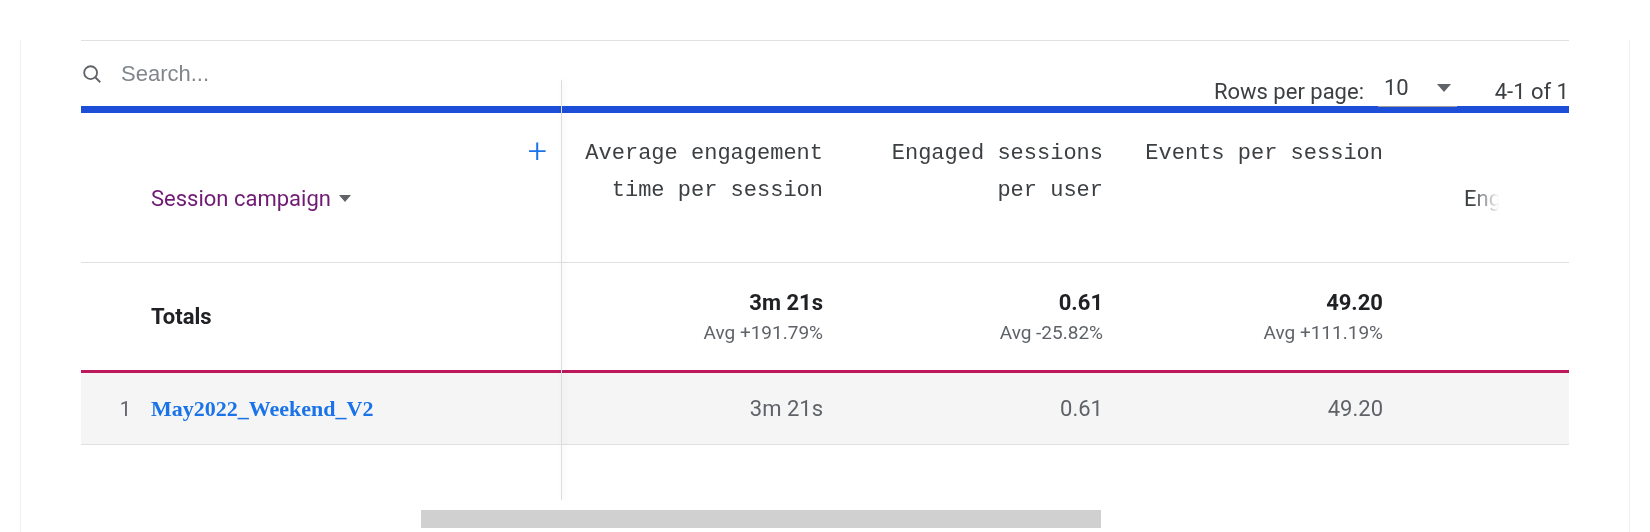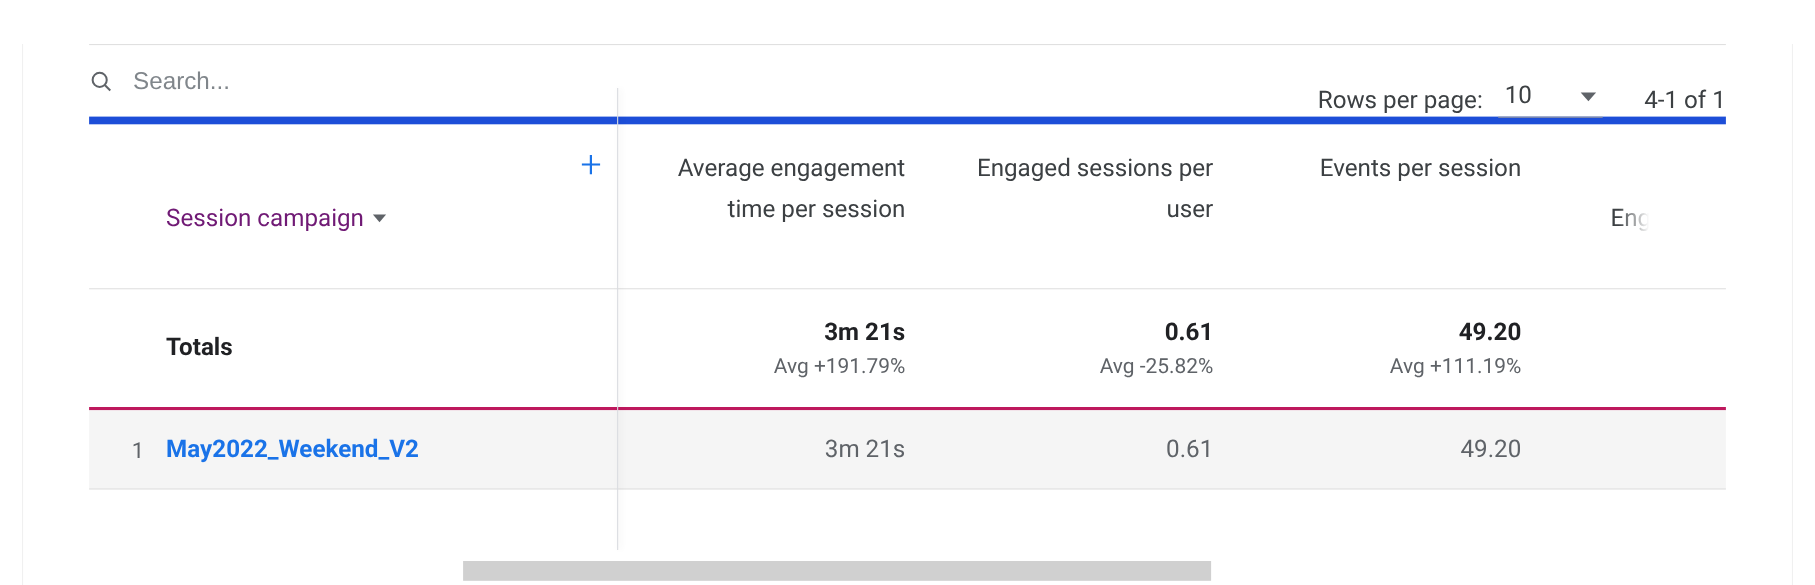--- a/index.html
+++ b/index.html
@@ -49,21 +49,21 @@
       align-items: center;
       gap: 38px;
       font-size: 22px;
       color: #3c4043;
       margin-top: 35px;
     }
     .rpp-wrap { display: flex; align-items: center; gap: 14px; }
     .rpp-select {
       display: flex;
       align-items: center;
-      gap: 44px;
+      gap: 28px;
       border-bottom: 1px solid #9e9e9e;
       padding: 0 6px 6px 6px;
       cursor: pointer;
     }
     .rpp-value { color: #3c4043; }
     .caret { width: 0; height: 0; border-left: 7px solid transparent; border-right: 7px solid transparent; border-top: 8px solid #5f6368; display: inline-block; }
     .caret-sm { border-left-width: 6px; border-right-width: 6px; border-top-width: 7px; }
     .header-row, .totals-row, .data-row {
       display: flex;
       align-items: stretch;
@@ -112,27 +112,27 @@
       justify-content: center;
       align-items: flex-end;
     }
     .header-row .col-metric {
       justify-content: flex-start;
       padding-top: 22px;
       font-size: 22px;
       color: #3c4043;
       line-height: 1.7;
     }
-    .metric-header-text { white-space: normal; }
+    .metric-header-text { white-space: normal; font-family: Liberation Mono, monospace; }
     .totals-label { font-size: 22px; font-weight: 700; color: #202124; }
     .totals-row .col-metric { justify-content: center; }
     .tot-val { font-size: 22px; font-weight: 700; color: #202124; margin-bottom: 6px; }
     .tot-sub { font-size: 19px; color: #5f6368; }
     .data-row .col-idx { font-size: 20px; color: #5f6368; }
-    .data-row .col-dim { font-size: 22px; color: #1a73e8; font-weight: 700; }
+    .data-row .col-dim { font-size: 22px; color: #1a73e8; font-weight: 700; font-family: Liberation Serif, serif; }
     .data-row .col-metric { font-size: 22px; color: #5f6368; flex-direction: row; justify-content: flex-end; align-items: center; }
     .frozen-line {
       position: absolute;
       left: calc(60px + 70px + 410px);
       top: 40px;
       width: 1px;
       height: 420px;
       background: #dadce0;
       box-shadow: 2px 0 6px rgba(0,0,0,0.12);
       pointer-events: none;

